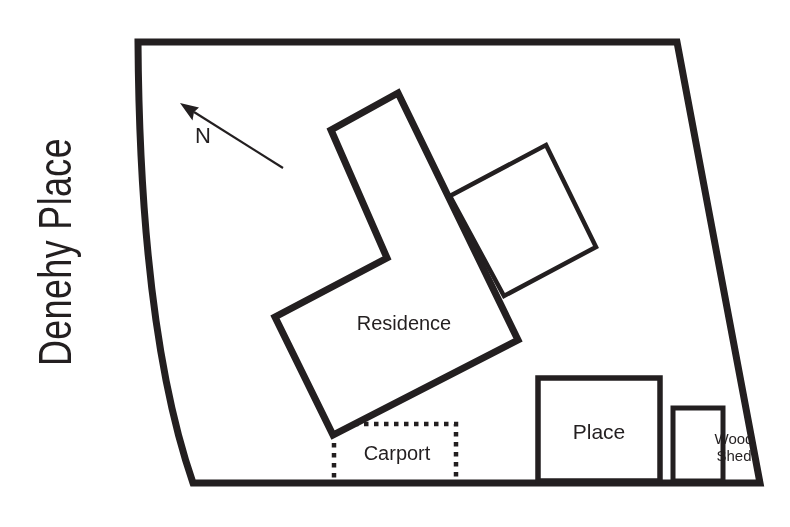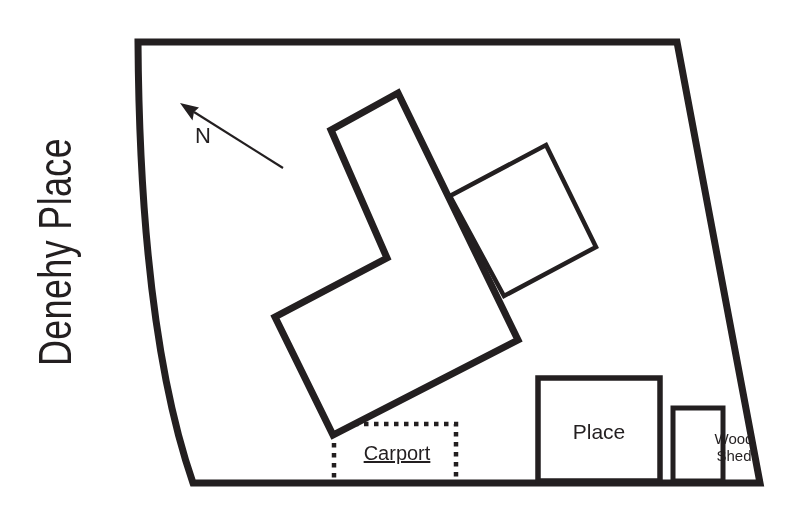--- a/index.html
+++ b/index.html
@@ -43,21 +43,20 @@
   }
   .label-residence {
     left: 404px;
     top: 323px;
     font-size: 20px;
   }
   .label-carport {
     left: 397px;
     top: 453px;
     font-size: 20px;
-    text-decoration: underline;
   }
   .label-shed {
     left: 599px;
     top: 432px;
     font-size: 21px;
   }
   .label-woodshed {
     left: 734px;
     top: 447px;
     font-size: 15px;
@@ -88,20 +87,21 @@
     <g>
       <line x1="283" y1="168" x2="194" y2="112" stroke="#231f20" stroke-width="2.2"></line>
       <polygon points="180,103 199,107.5 194,112 192.5,120.5" fill="#231f20"></polygon>
     </g>
   </svg>
 
   <div class="label label-street">Denehy Place</div>
 
   <div class="label label-north">N</div>
 
+  <div class="label label-residence">Residence</div>
 
   <div class="label label-carport">Carport</div>
 
   <div class="label label-shed">Place</div>
 
   <div class="label label-woodshed">Wood Shed</div>
 
 </div>
 
 </body></html>

